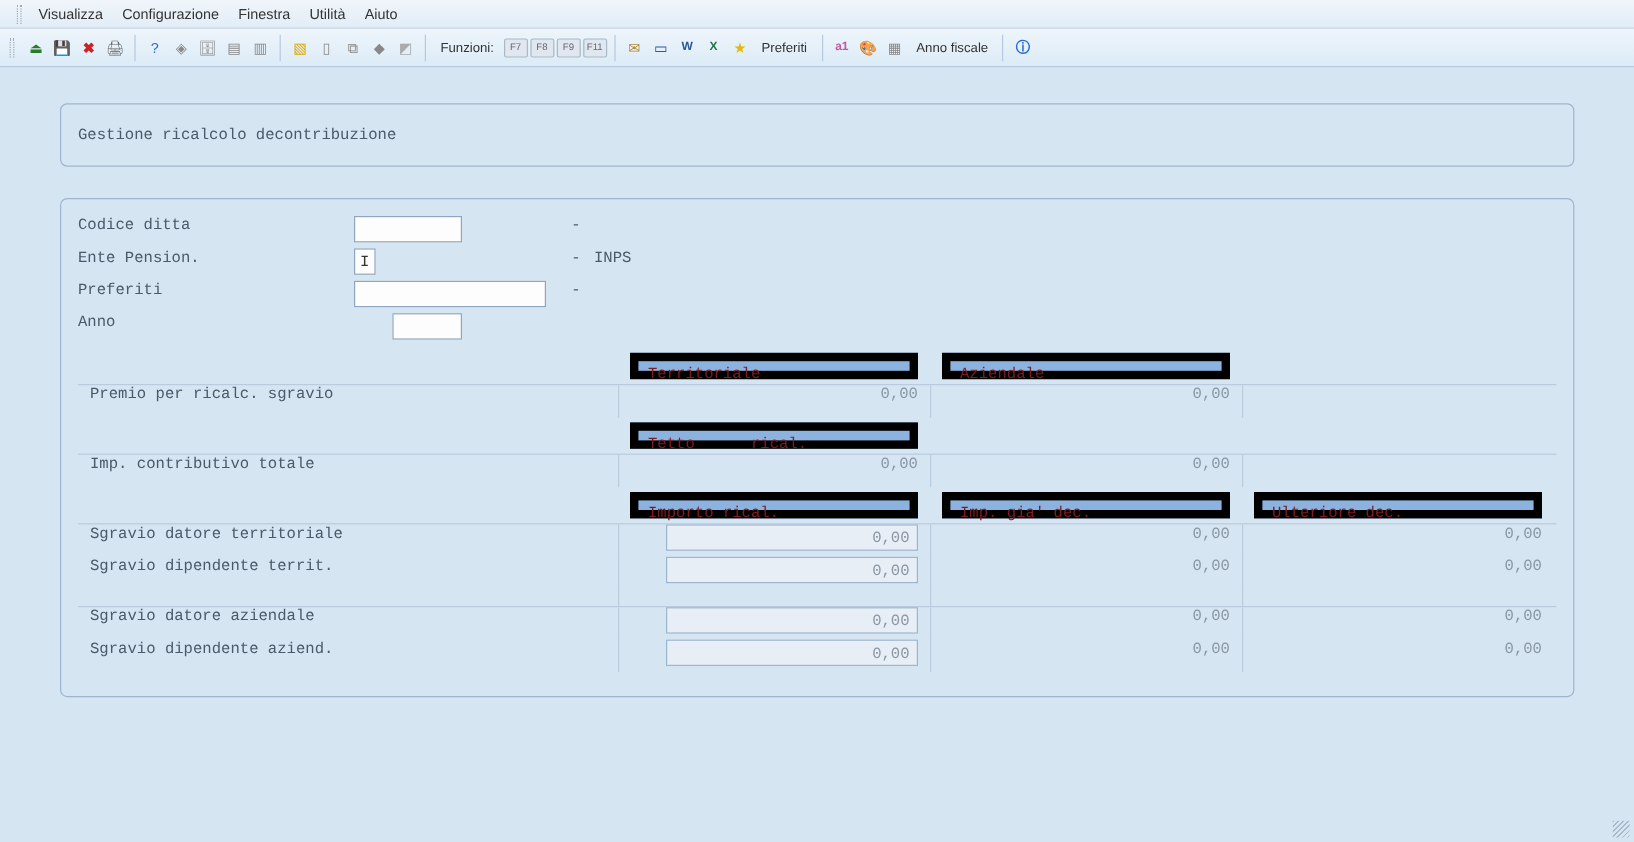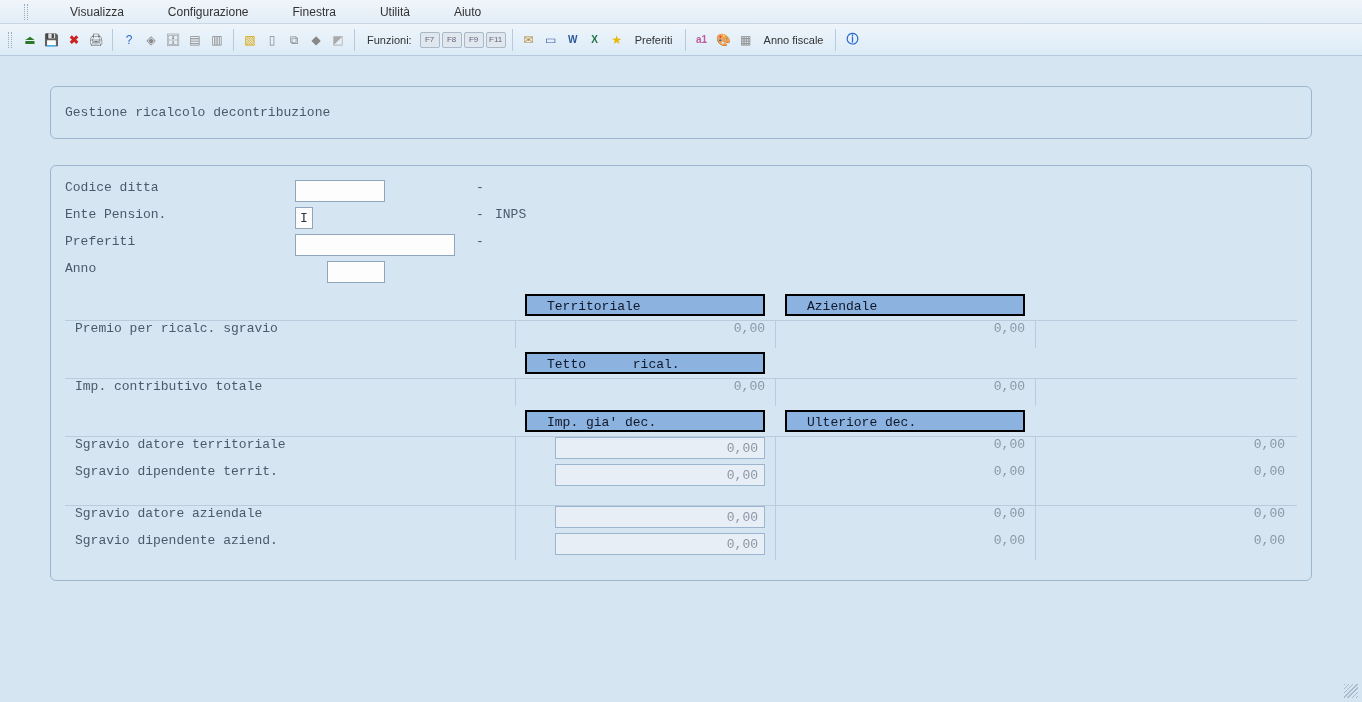--- a/index.html
+++ b/index.html
@@ -11,22 +11,21 @@
   height: 702px;
   overflow: hidden;
   color: #333;
 }
 .menubar {
   background: linear-gradient(#f0f5fa, #e2edf7);
   border-bottom: 1px solid #c8d6e6;
   height: 24px;
   display: flex;
   align-items: center;
-  padding-left: 24px;
-  gap: 28px;
+  padding-left: 14px;
 }
 .menu-grip {
   width: 4px; height: 16px;
   border-left: 1px dotted #9ab;
   border-right: 1px dotted #9ab;
   margin-right: 6px;
 }
 .menubar span {
   padding: 3px 8px;
   cursor: default;
@@ -92,25 +91,25 @@
 .fld-xs { width: 18px; }
 .fld-md { width: 160px; }
 .fld-yr { width: 58px; }
 
 .grid {
   margin-top: 6px;
 }
 .colwrap { display: grid; grid-template-columns: 450px 260px 260px 260px; }
 .colhdr {
   background: #8cb3e0;
-  color: #0f172a;
-  font-family: "Consolas","Courier New",monospace;
-  font-size: 13px;
-  padding: 3px 20px;
-  border: 2px solid #000000;
+  color: #7f1d1d;
+  font-family: "Consolas","Courier New",monospace;
+  font-size: 13px;
+  padding: 3px 8px;
+  border: 7px solid #000000;
   height: 22px;
   white-space: pre;
 }
 .cell { padding: 0 10px; height: 27px; display:flex; }
 .cell.right { justify-content: flex-end; }
 .valread {
   font-family: "Consolas","Courier New",monospace;
   font-size: 13px;
   color: #8a97a5;
 }
@@ -260,20 +259,23 @@
           </div>
         <div class="cell right vdiv">
             <span class="valread">0,00</span>
           </div>
         <div class="cell vdiv"></div>
       </div>
 
       <div class="colwrap">
         <div></div>
         <div style="padding:4px 10px">
+            <div class="colhdr">Importo rical.</div>
+          </div>
+        <div style="padding:4px 10px">
             <div class="colhdr">Imp. gia' dec.</div>
           </div>
         <div style="padding:4px 10px">
             <div class="colhdr">Ulteriore dec.</div>
           </div>
       </div>
 
       <div class="colwrap" style="border-top:1px solid #b9cbdd">
         <div class="cell">
             <span class="mono">Sgravio datore territoriale</span>

